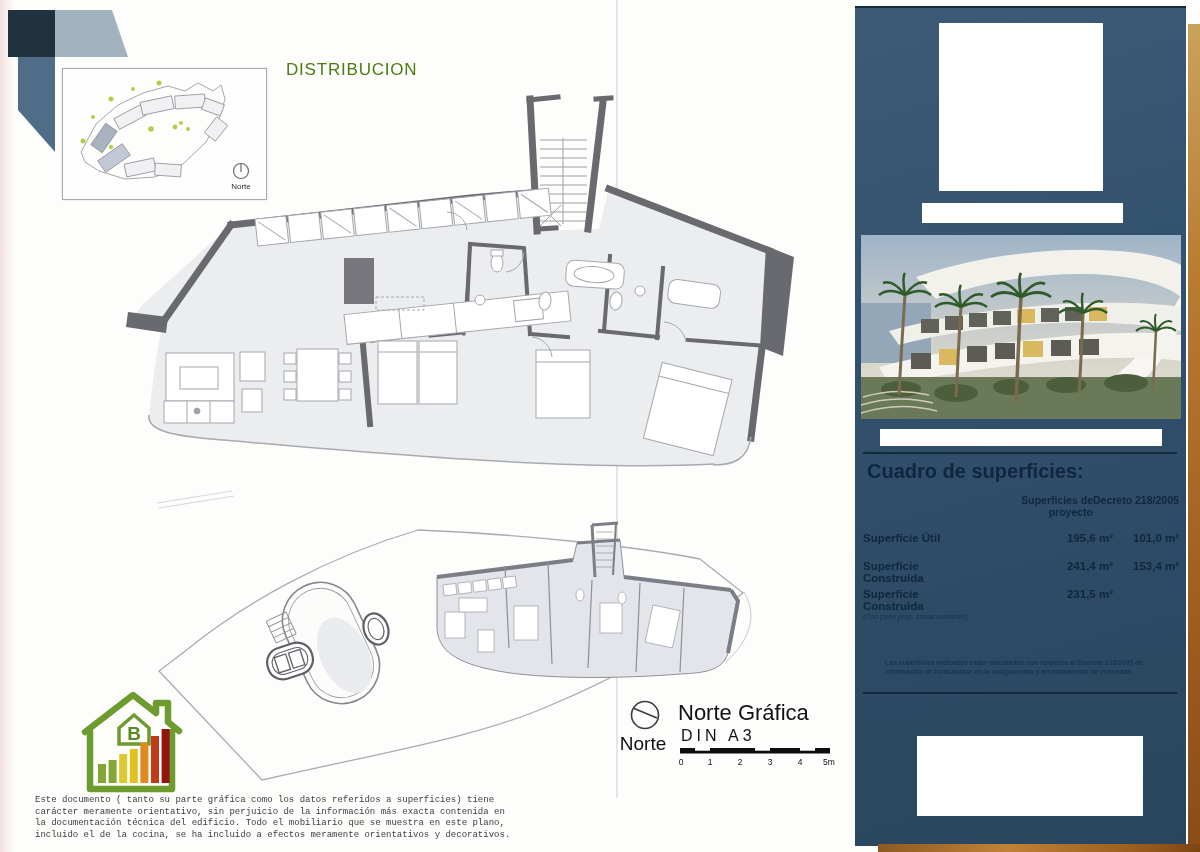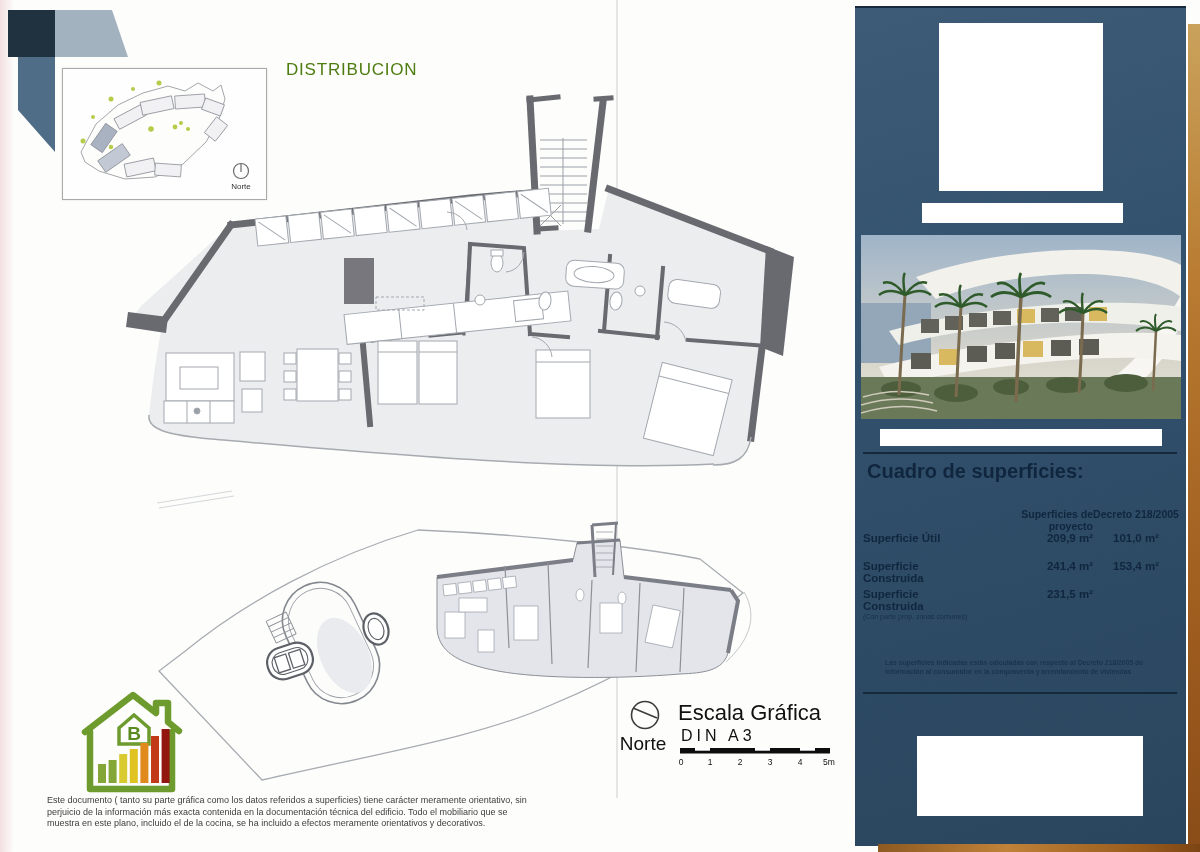--- a/index.html
+++ b/index.html
@@ -8,38 +8,38 @@
   .abs{position:absolute;}
   
   .left-edge{left:0;top:0;width:14px;height:852px;
     background:linear-gradient(90deg,rgba(233,200,200,.55),rgba(255,255,255,0));}
   .crease{left:616px;top:0;width:2px;height:798px;background:rgba(140,146,152,.22);}
   
   .inset-box{left:62px;top:68px;width:203px;height:130px;background:#fefefe;
     border:1px solid #a9a9a9;box-shadow:0 0 2px rgba(0,0,0,.12);}
   .main-title{left:286px;top:60px;font-size:17px;letter-spacing:.8px;color:#4d7c0f;}
   
-  .disclaimer{left:47px;top:795px;width:484px;font-size:9px;line-height:11.5px;color:#3d3d3d;}
+  .disclaimer{left:35px;top:795px;width:484px;font-size:9px;line-height:11.5px;color:#3d3d3d;font-family:Liberation Mono, monospace;}
   
   .north-label{left:608px;top:733px;width:70px;text-align:center;font-size:19px;color:#111;}
   .scale-title{left:678px;top:700px;font-size:22px;color:#111;}
   .scale-din{left:681px;top:727px;font-size:16px;letter-spacing:4px;color:#111;}
   
   .panel{left:855px;top:6px;width:331px;height:838px;
     background:linear-gradient(165deg,#3d5b76 0%,#32516d 38%,#2d4a64 72%,#2a465f 100%);
     border-top:2px solid #17293a;}
   .panel .white-box{background:#fff;position:absolute;}
   .divider{position:absolute;height:2px;background:#15293c;}
   .t-title{position:absolute;left:12px;top:452px;font-size:20px;font-weight:700;color:#10263e;}
   .t-head,.t-row{position:absolute;left:8px;width:316px;display:grid;
     grid-template-columns:118px 112px 86px;color:#10263e;}
-  .t-head{top:500px;font-size:10.5px;font-weight:700;}
+  .t-head{top:486px;font-size:10.5px;font-weight:700;}
   .t-head .c2,.t-row .c2{text-align:right;}
-  .t-head .c3,.t-row .c3{text-align:center;}
-  .t-row{font-size:11.5px;font-weight:700;}
+  .t-head .c3,.t-row .c3{text-align:left;}
+  .t-row{font-size:11.5px;font-weight:700;gap:20px;}
   .t-row .sub{font-size:7px;font-weight:400;color:#16304a;margin-top:1px;}
   .t-foot{position:absolute;left:30px;top:650px;width:268px;font-size:6.8px;line-height:9px;
     color:#1a3450;font-weight:600;}
   
   .wood-right{left:1188px;top:24px;width:12px;height:828px;
     background:linear-gradient(180deg,#caa25c 0%,#b97c32 30%,#a05e1f 70%,#8a4c18 100%);}
   .wood-bottom{left:878px;top:844px;width:322px;height:8px;
     background:linear-gradient(90deg,#8d5a22,#c08238 40%,#9a5d1d 80%,#7d4514);}
   svg{display:block;}
   text{font-family:"Liberation Sans",sans-serif;}
@@ -300,21 +300,21 @@
       <rect x="78" y="50" width="8" height="47" fill="#c23a17"></rect>
       <rect x="88.6" y="43" width="8" height="54" fill="#93150f"></rect>
     </g>
   </svg>
 
   <svg class="abs" style="left:626px;top:697px" width="38" height="38" viewBox="0 0 38 38">
     <circle cx="19" cy="18" r="13.5" fill="none" stroke="#3c3c3c" stroke-width="1.6"></circle>
     <line x1="7" y1="11" x2="31" y2="21" stroke="#3c3c3c" stroke-width="1.6"></line>
   </svg>
   <div class="abs north-label">Norte</div>
-  <div class="abs scale-title">Escala Gráfica</div>
+  <div class="abs scale-title">Norte Gráfica</div>
   <div class="abs scale-din">DIN A3</div>
   <svg class="abs" style="left:676px;top:744px" width="166" height="28" viewBox="0 0 166 28">
     <rect x="4" y="4" width="150" height="5.5" fill="#0d0d0d"></rect>
     <rect x="19" y="4" width="15" height="2.7" fill="#fff"></rect>
     <rect x="79" y="4" width="15" height="2.7" fill="#fff"></rect>
     <rect x="124" y="4" width="15" height="2.7" fill="#fff"></rect>
     <g font-size="8.5" fill="#111" text-anchor="middle">
       <text x="5" y="21">0</text>
       <text x="34" y="21">1</text>
       <text x="64" y="21">2</text>
@@ -436,21 +436,21 @@
     <div class="t-title">Cuadro de superficies:</div>
 
     <div class="t-head">
       <div class="c1"></div>
       <div class="c2">Superficies de proyecto</div>
       <div class="c3">Decreto 218/2005</div>
     </div>
 
     <div class="t-row" style="top:524px">
       <div class="c1">Superficie Útil</div>
-      <div class="c2">209,9 m²</div>
+      <div class="c2">195,6 m²</div>
       <div class="c3">101,0 m²</div>
     </div>
     <div class="t-row" style="top:552px">
       <div class="c1">Superficie Construida</div>
       <div class="c2">241,4 m²</div>
       <div class="c3">153,4 m²</div>
     </div>
     <div class="t-row" style="top:580px">
       <div class="c1">
         <div>Superficie Construida</div>

